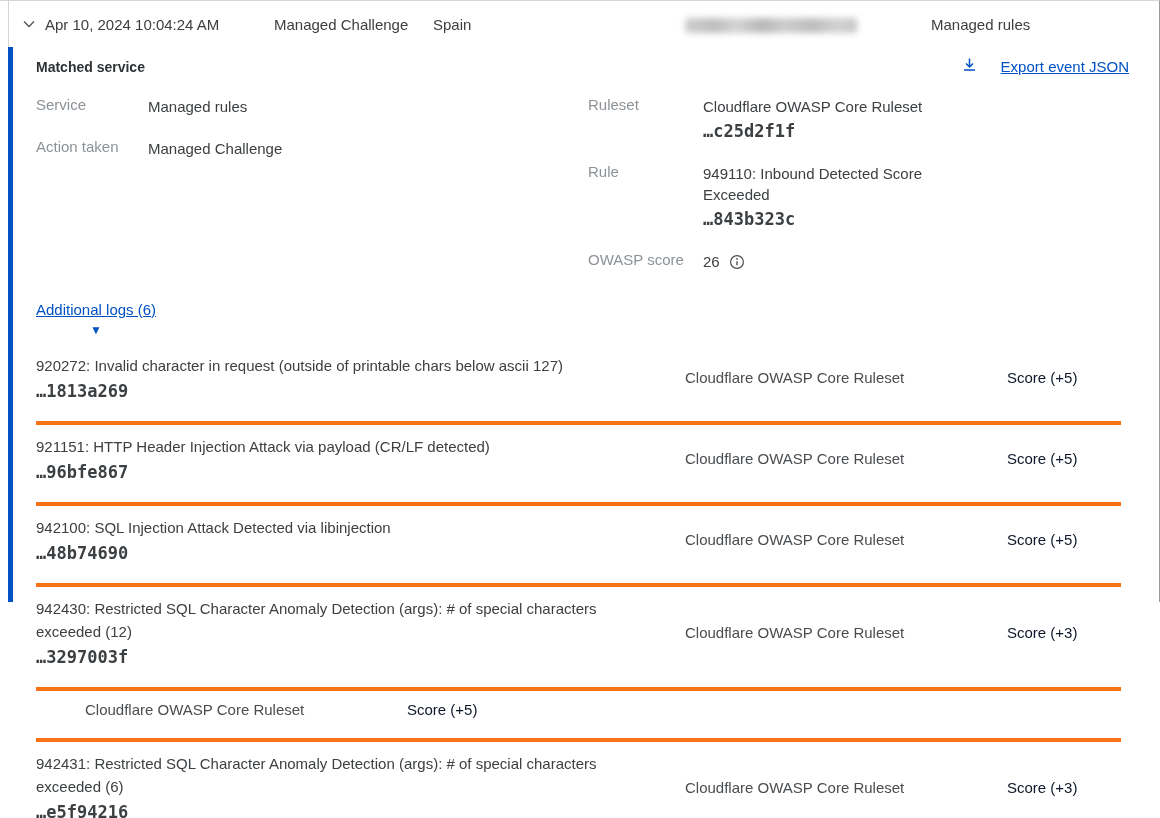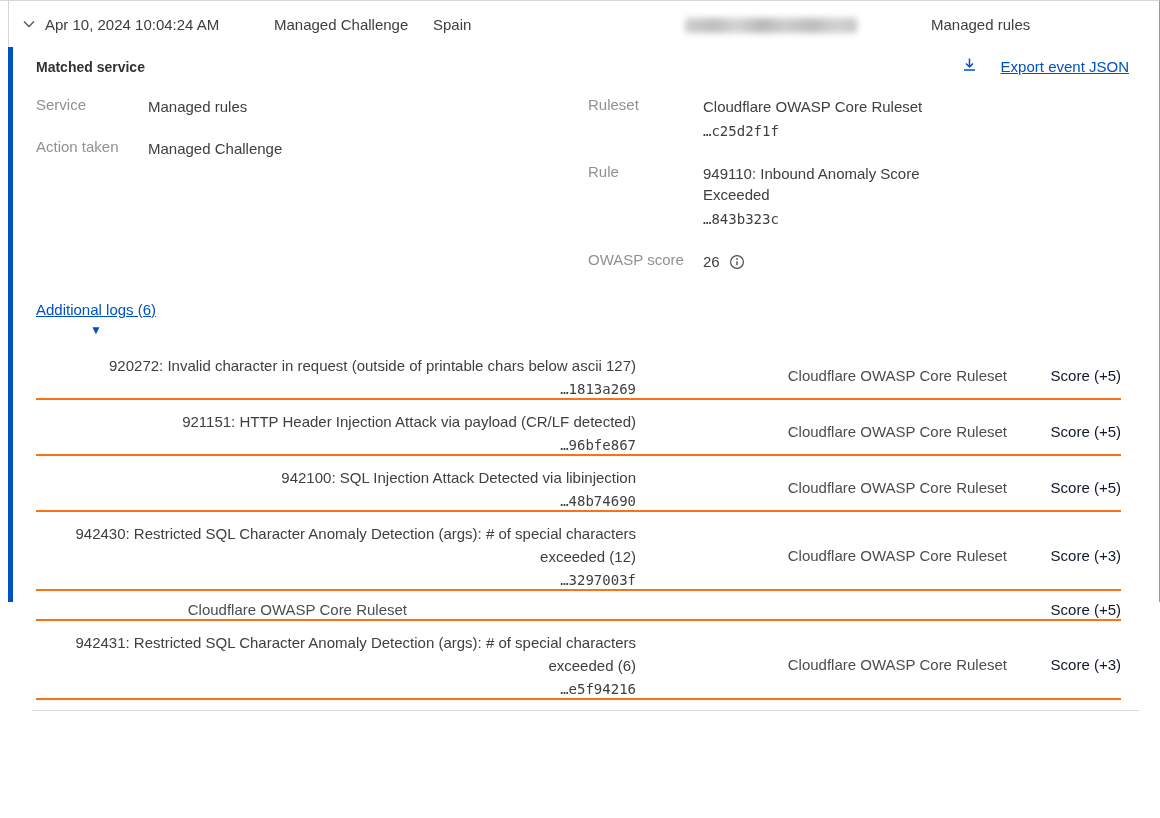--- a/index.html
+++ b/index.html
@@ -57,38 +57,37 @@
   a.plain, .link { color: #0051c3; text-decoration: underline; cursor: pointer; }
 
   .fields { display: flex; margin-top: 21px; }
   .col-left { width: 552px; flex: none; }
   .col-right { flex: 1; }
   .field { display: flex; margin-bottom: 21px; }
   .field .flabel { width: 112px; flex: none; color: #8d9297; }
   .col-right .field .flabel { width: 115px; }
   .fvalue { color: #3d4043; line-height: 21px; }
   .col-right .fvalue { max-width: 242px; }
-  .mono { font-family: "DejaVu Sans Mono", monospace; font-size: 14px; margin-top: 4px; color: #3d4043; }
+  .mono { font-family: "DejaVu Sans Mono", monospace; font-size: 17px; margin-top: 4px; color: #3d4043; font-weight: bold; }
   .owasp-val { display: flex; align-items: center; gap: 9px; }
   .info-icon { display: inline-flex; cursor: pointer; }
 
   .logs-toggle {
     margin-top: 8px;
     display: inline-flex; align-items: center; gap: 5px;
     cursor: pointer;
     flex-direction: column;
   }
   .logs-toggle .tri { color: #0051c3; font-size: 12px; text-decoration: none; }
 
   .logs-table { margin-top: 7px; margin-right: 8px; }
   .log-row {
     display: flex; align-items: center;
-    border-bottom: 2px solid #f97316;
-    padding: 10px 0 1px 0;
-    text-align: right;
+    border-bottom: 4px solid #f97316;
+    padding: 10px 0 20px 0;
   }
   .cell-desc { width: 600px; flex: none; }
   .cell-desc .desc { line-height: 23px; color: #3d4043; }
   .cell-ruleset { width: 371px; flex: none; padding-left: 49px; color: #4a4d50; }
   .cell-score { flex: 1; color: #0f172a; }
   .bottom-line {
     border-top: 1px solid #d9d9d9;
     margin: 10px -10px 0 -4px;
   }
 </style>
@@ -141,21 +140,21 @@
         <div class="field">
           <span class="flabel">Ruleset</span>
           <span class="fvalue">
             <div>Cloudflare OWASP Core Ruleset</div>
             <div class="mono">…c25d2f1f</div>
           </span>
         </div>
         <div class="field">
           <span class="flabel">Rule</span>
           <span class="fvalue">
-            <div>949110: Inbound Anomaly Score Exceeded</div>
+            <div>949110: Inbound Detected Score Exceeded</div>
             <div class="mono">…843b323c</div>
           </span>
         </div>
         <div class="field">
           <span class="flabel">OWASP score</span>
           <span class="fvalue owasp-val">
             <span>26</span>
             <span class="info-icon">
               <svg width="16" height="16" viewBox="0 0 16 16">
                   <circle cx="8" cy="8" r="6.4" fill="none" stroke="#4a4d50" stroke-width="1.2"></circle>

